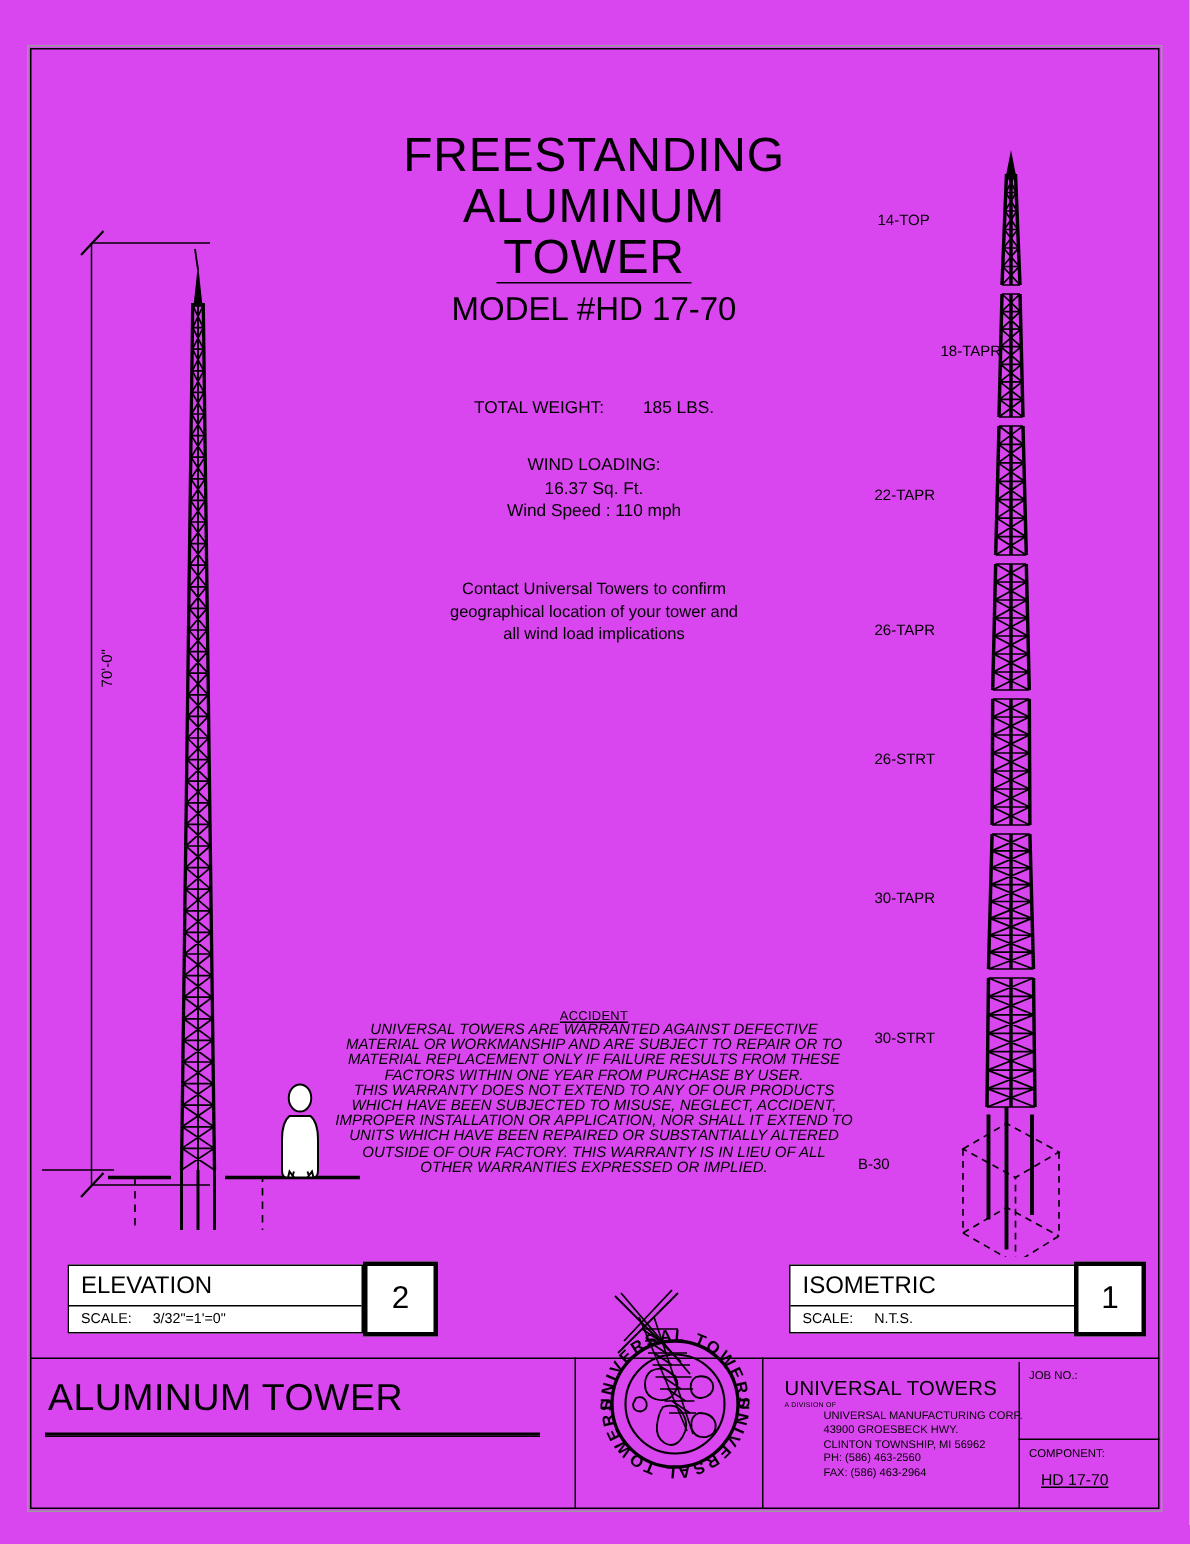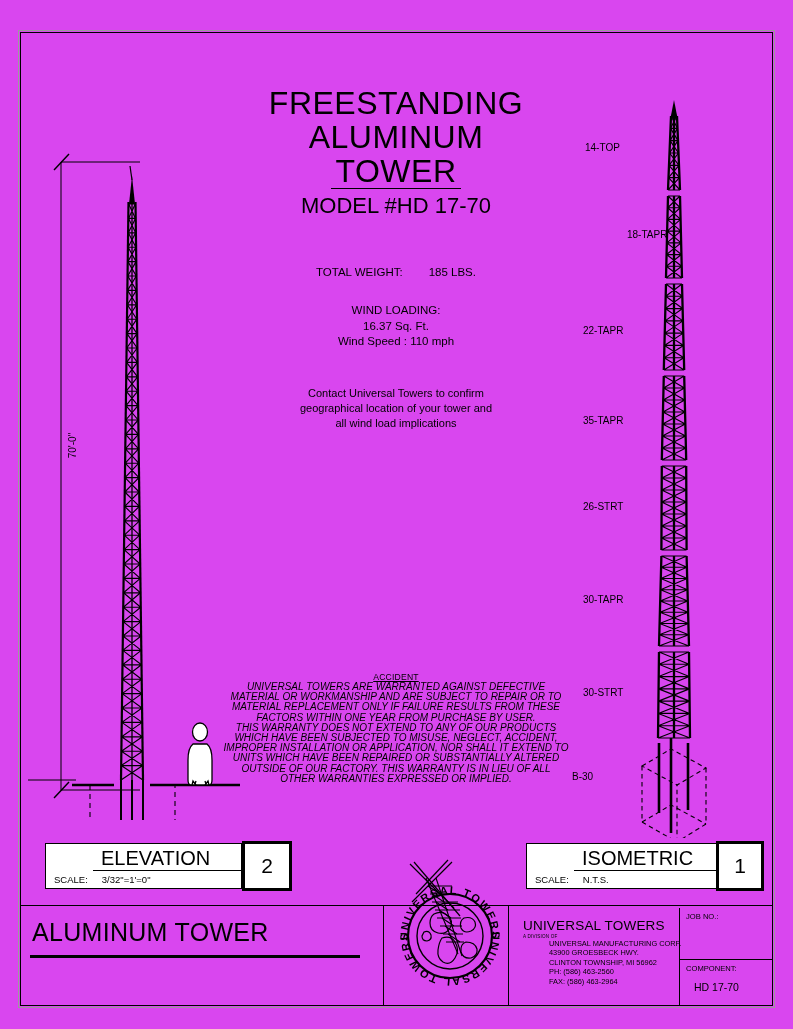--- a/index.html
+++ b/index.html
@@ -26,40 +26,40 @@
   .warranty p{margin:0;font-size:10px;line-height:10.2px;letter-spacing:0px;font-style:italic;}
 
   
   .dimlabel{position:absolute;left:42px;top:440px;width:60px;transform:rotate(-90deg);transform-origin:center center;text-align:center;font-size:10px;}
 
   
   .isolabel{position:absolute;font-size:10px;white-space:nowrap;}
 
   
   .tblock{position:absolute;border:1px solid #000;box-sizing:border-box;background:#fff;}
-  .tb-name{font-size:20px;padding:1px 8px;border-bottom:1px solid #000;height:27px;line-height:26px;box-sizing:border-box;margin-left:47px;}
+  .tb-name{font-size:16px;padding:1px 8px;border-bottom:1px solid #000;height:27px;line-height:26px;box-sizing:border-box;}
   .tb-scale{font-size:9.5px;padding:2px 8px;height:17px;line-height:14px;box-sizing:border-box;}
   .tb-scale .sp{display:inline-block;width:14px;}
   .tb-num{position:absolute;border:3px solid #000;background:#fff;box-sizing:border-box;
           display:flex;align-items:center;justify-content:center;font-size:21px;}
 
   
   .btitle{position:absolute;left:32px;top:918px;font-size:25px;letter-spacing:.3px;}
   .btitle-rule{position:absolute;left:30px;top:955px;width:330px;border-top:2px solid #000;border-bottom:1px solid #000;height:3px;box-sizing:border-box;}
 
   .company{position:absolute;left:523px;top:918px;}
   .company .nm{font-size:13.5px;letter-spacing:.2px;}
   .company .div{font-size:4.6px;letter-spacing:.2px;margin-top:1px;}
   .company .ln{font-size:7.4px;line-height:9.4px;padding-left:26px;}
 
   .jobno{position:absolute;left:679px;top:908px;width:94px;height:52px;box-sizing:border-box;border-left:1px solid #000;border-bottom:1px solid #000;}
   .jobno .lb{font-size:7.6px;padding:4px 0 0 6px;}
   .component{position:absolute;left:679px;top:960px;width:94px;height:46px;box-sizing:border-box;border-left:1px solid #000;}
   .component .lb{font-size:7.6px;padding:4px 0 0 6px;}
-  .component .vl{font-size:10.5px;padding:8px 0 0 14px;}
+  .component .vl{font-size:10.5px;padding:8px 0 0 14px;text-decoration:underline;}
 
   .sepline{position:absolute;background:#000;}
   svg{display:block;}
   .logo-wrap{position:absolute;left:392px;top:856px;width:116px;height:150px;}
 </style>
 </head>
 <body>
 
 <div id="sheet">
 
@@ -178,21 +178,21 @@
       <line x1="39" y1="645" x2="39" y2="715"></line>
       <line x1="51" y1="640" x2="51" y2="735"></line>
       <line x1="68" y1="645" x2="68" y2="712"></line>
     </g>
   </svg>
 
   <div>
     <div class="isolabel" style="left: 585px; top: 142px;">14-TOP</div>
     <div class="isolabel" style="left: 583px; top: 229px; margin-left: 44px;">18-TAPR</div>
     <div class="isolabel" style="left: 583px; top: 325px;">22-TAPR</div>
-    <div class="isolabel" style="left: 583px; top: 415px;">35-TAPR</div>
+    <div class="isolabel" style="left: 583px; top: 415px;">26-TAPR</div>
     <div class="isolabel" style="left: 583px; top: 501px;">26-STRT</div>
     <div class="isolabel" style="left: 583px; top: 594px;">30-TAPR</div>
     <div class="isolabel" style="left: 583px; top: 687px;">30-STRT</div>
     <div class="isolabel" style="left: 572px; top: 771px;">B-30</div>
   </div>
 
   <div class="tblock" style="left:45px;top:843px;width:197px;height:46px;">
     <div class="tb-name">ELEVATION</div>
     <div class="tb-scale">
       <span>SCALE:</span><span class="sp"></span><span>3/32"=1'=0"</span>

